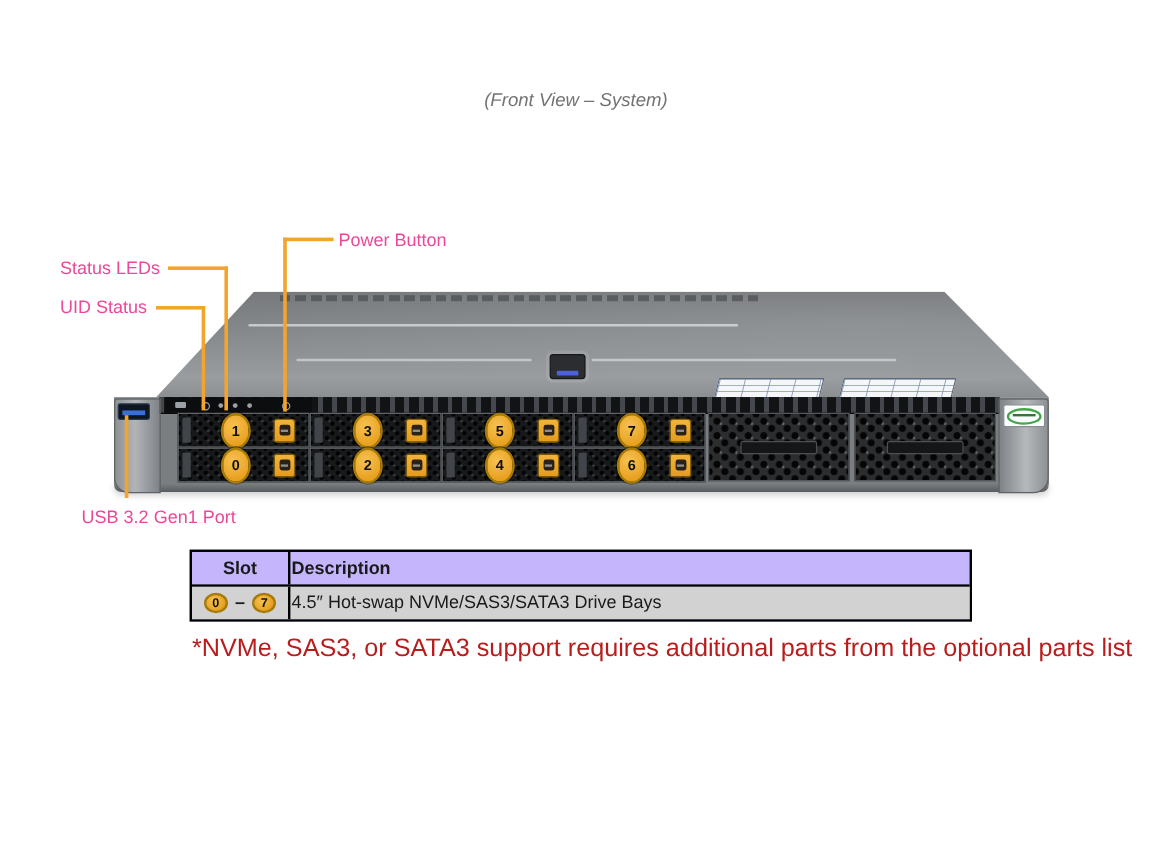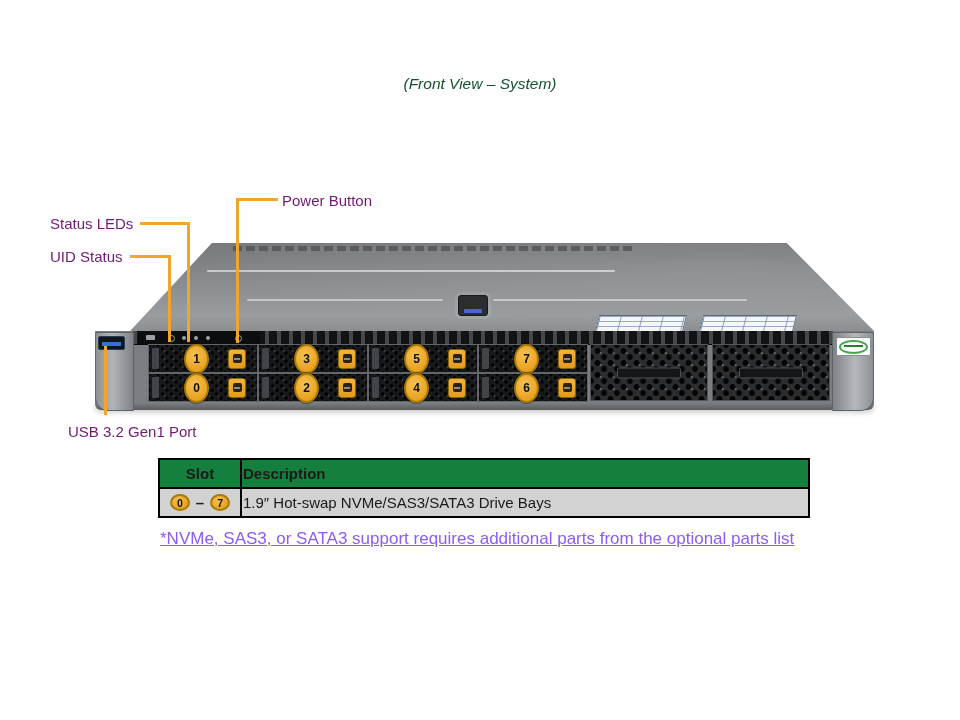--- a/index.html
+++ b/index.html
@@ -1,23 +1,23 @@
 <!DOCTYPE html>
 <html><head>
 <meta charset="utf-8">
 <style>
   html,body{margin:0;padding:0;background:#fff;}
   #page{position:relative;width:960px;height:720px;background:#ffffff;overflow:hidden;
         font-family:"Liberation Sans","DejaVu Sans",sans-serif;color:#1a1a1a;}
 
   
   .fig-title{position:absolute;left:0;top:75px;width:100%;text-align:center;
-             font-style:italic;font-size:15.5px;color:#14532d;}
-  .callout-label{position:absolute;font-size:15px;color:#701a75;white-space:nowrap;}
-  .note{position:absolute;left:160px;top:529px;font-size:17px;color:#8b5cf6;white-space:nowrap;text-decoration:underline;}
+             font-style:italic;font-size:15.5px;color:#737373;}
+  .callout-label{position:absolute;font-size:15px;color:#ec4899;white-space:nowrap;}
+  .note{position:absolute;left:160px;top:529px;font-size:21px;color:#b91c1c;white-space:nowrap;}
 
   
   .cl{position:absolute;background:#F2A42C;z-index:9;}
 
   
   .server-top{position:absolute;left:95px;top:243px;width:779px;height:88px;z-index:2;
     clip-path:polygon(15% 0, 88.8% 0, 100% 100%, 4.5% 100%);
     background:
       radial-gradient(ellipse at 80% 30%, rgba(255,255,255,0.10), transparent 60%),
       linear-gradient(180deg,#77797c 0%,#868a8d 40%,#999da0 82%,#8c8f92 100%);}
@@ -97,21 +97,21 @@
       radial-gradient(circle,#050505 2.6px,transparent 3.3px),
       radial-gradient(circle,#050505 2.6px,transparent 3.3px),
       radial-gradient(circle,rgba(165,170,175,.45) .9px,transparent 1.5px);
     background-size:13px 12px,13px 12px,13px 12px;
     background-position:0 0,6.5px 6px,3px 2px;}
   .mesh-handle{position:absolute;left:50%;top:50%;transform:translate(-50%,-50%);
     width:62px;height:9px;background:#141617;border:1px solid #4c5054;border-radius:2px;}
 
   
   .spec-table{position:absolute;left:158px;top:458px;width:648px;border:2px solid #000;
-    background:#15803d;font-size:15px;z-index:4;}
+    background:#c4b5fd;font-size:15px;z-index:4;}
   .t-row{display:flex;height:27px;align-items:center;}
   .t-head{border-bottom:2px solid #000;font-weight:bold;}
   .t-data{background:#D2D2D2;}
   .t-slot{width:82px;height:100%;display:flex;align-items:center;justify-content:center;
     border-right:2px solid #000;box-sizing:border-box;gap:6px;}
   .t-desc{flex:1;padding-left:1px;}
   .slot-badge{width:20px;height:17px;border-radius:50%;
     background:radial-gradient(circle at 40% 35%,#f6c252,#e5a01e 75%);
     border:2px solid #a87a06;display:flex;align-items:center;justify-content:center;
     font-size:10.5px;font-weight:bold;color:#111;box-sizing:border-box;}
@@ -236,19 +236,19 @@
     <div class="t-row t-head">
       <div class="t-cell t-slot">Slot</div>
       <div class="t-cell t-desc">Description</div>
     </div>
     <div class="t-row t-data">
       <div class="t-cell t-slot">
         <span class="slot-badge">0</span>
         <span class="slot-dash">–</span>
         <span class="slot-badge">7</span>
       </div>
-      <div class="t-cell t-desc">1.9″ Hot-swap NVMe/SAS3/SATA3 Drive Bays</div>
+      <div class="t-cell t-desc">4.5″ Hot-swap NVMe/SAS3/SATA3 Drive Bays</div>
     </div>
   </div>
 
   <div class="note">*NVMe, SAS3, or SATA3 support requires additional parts from the optional parts list</div>
 
 </div>
 
 </body></html>

